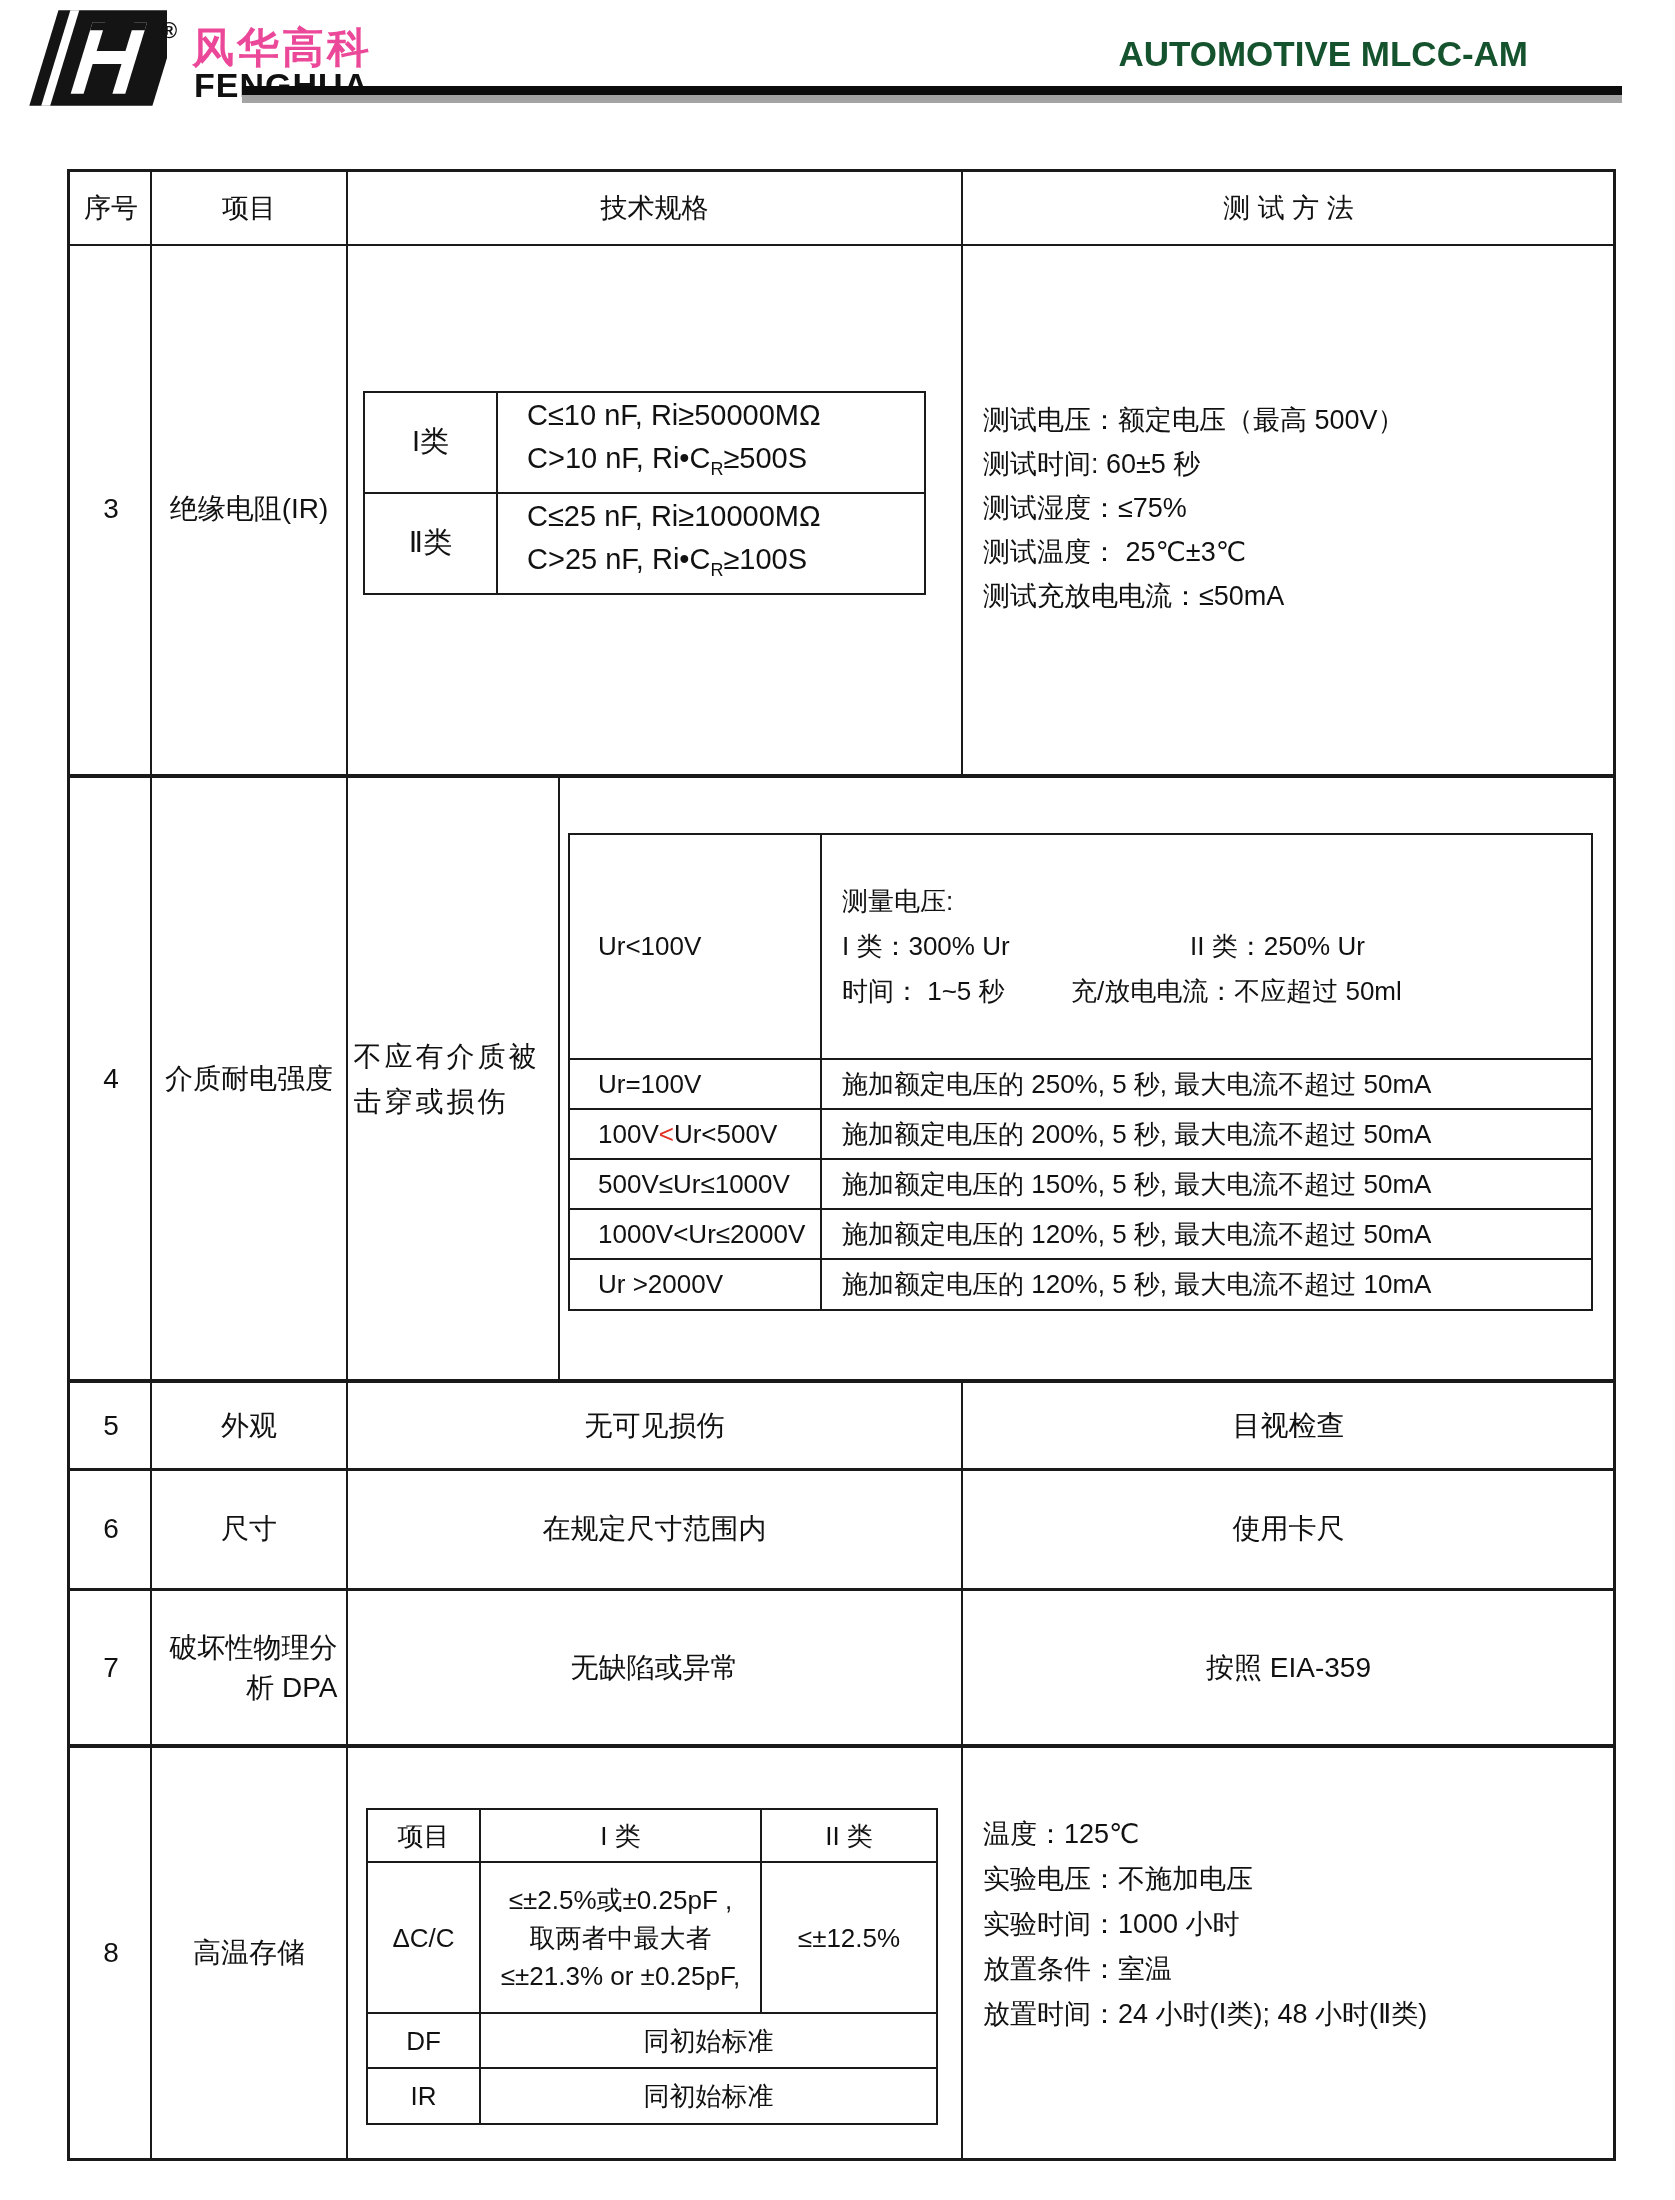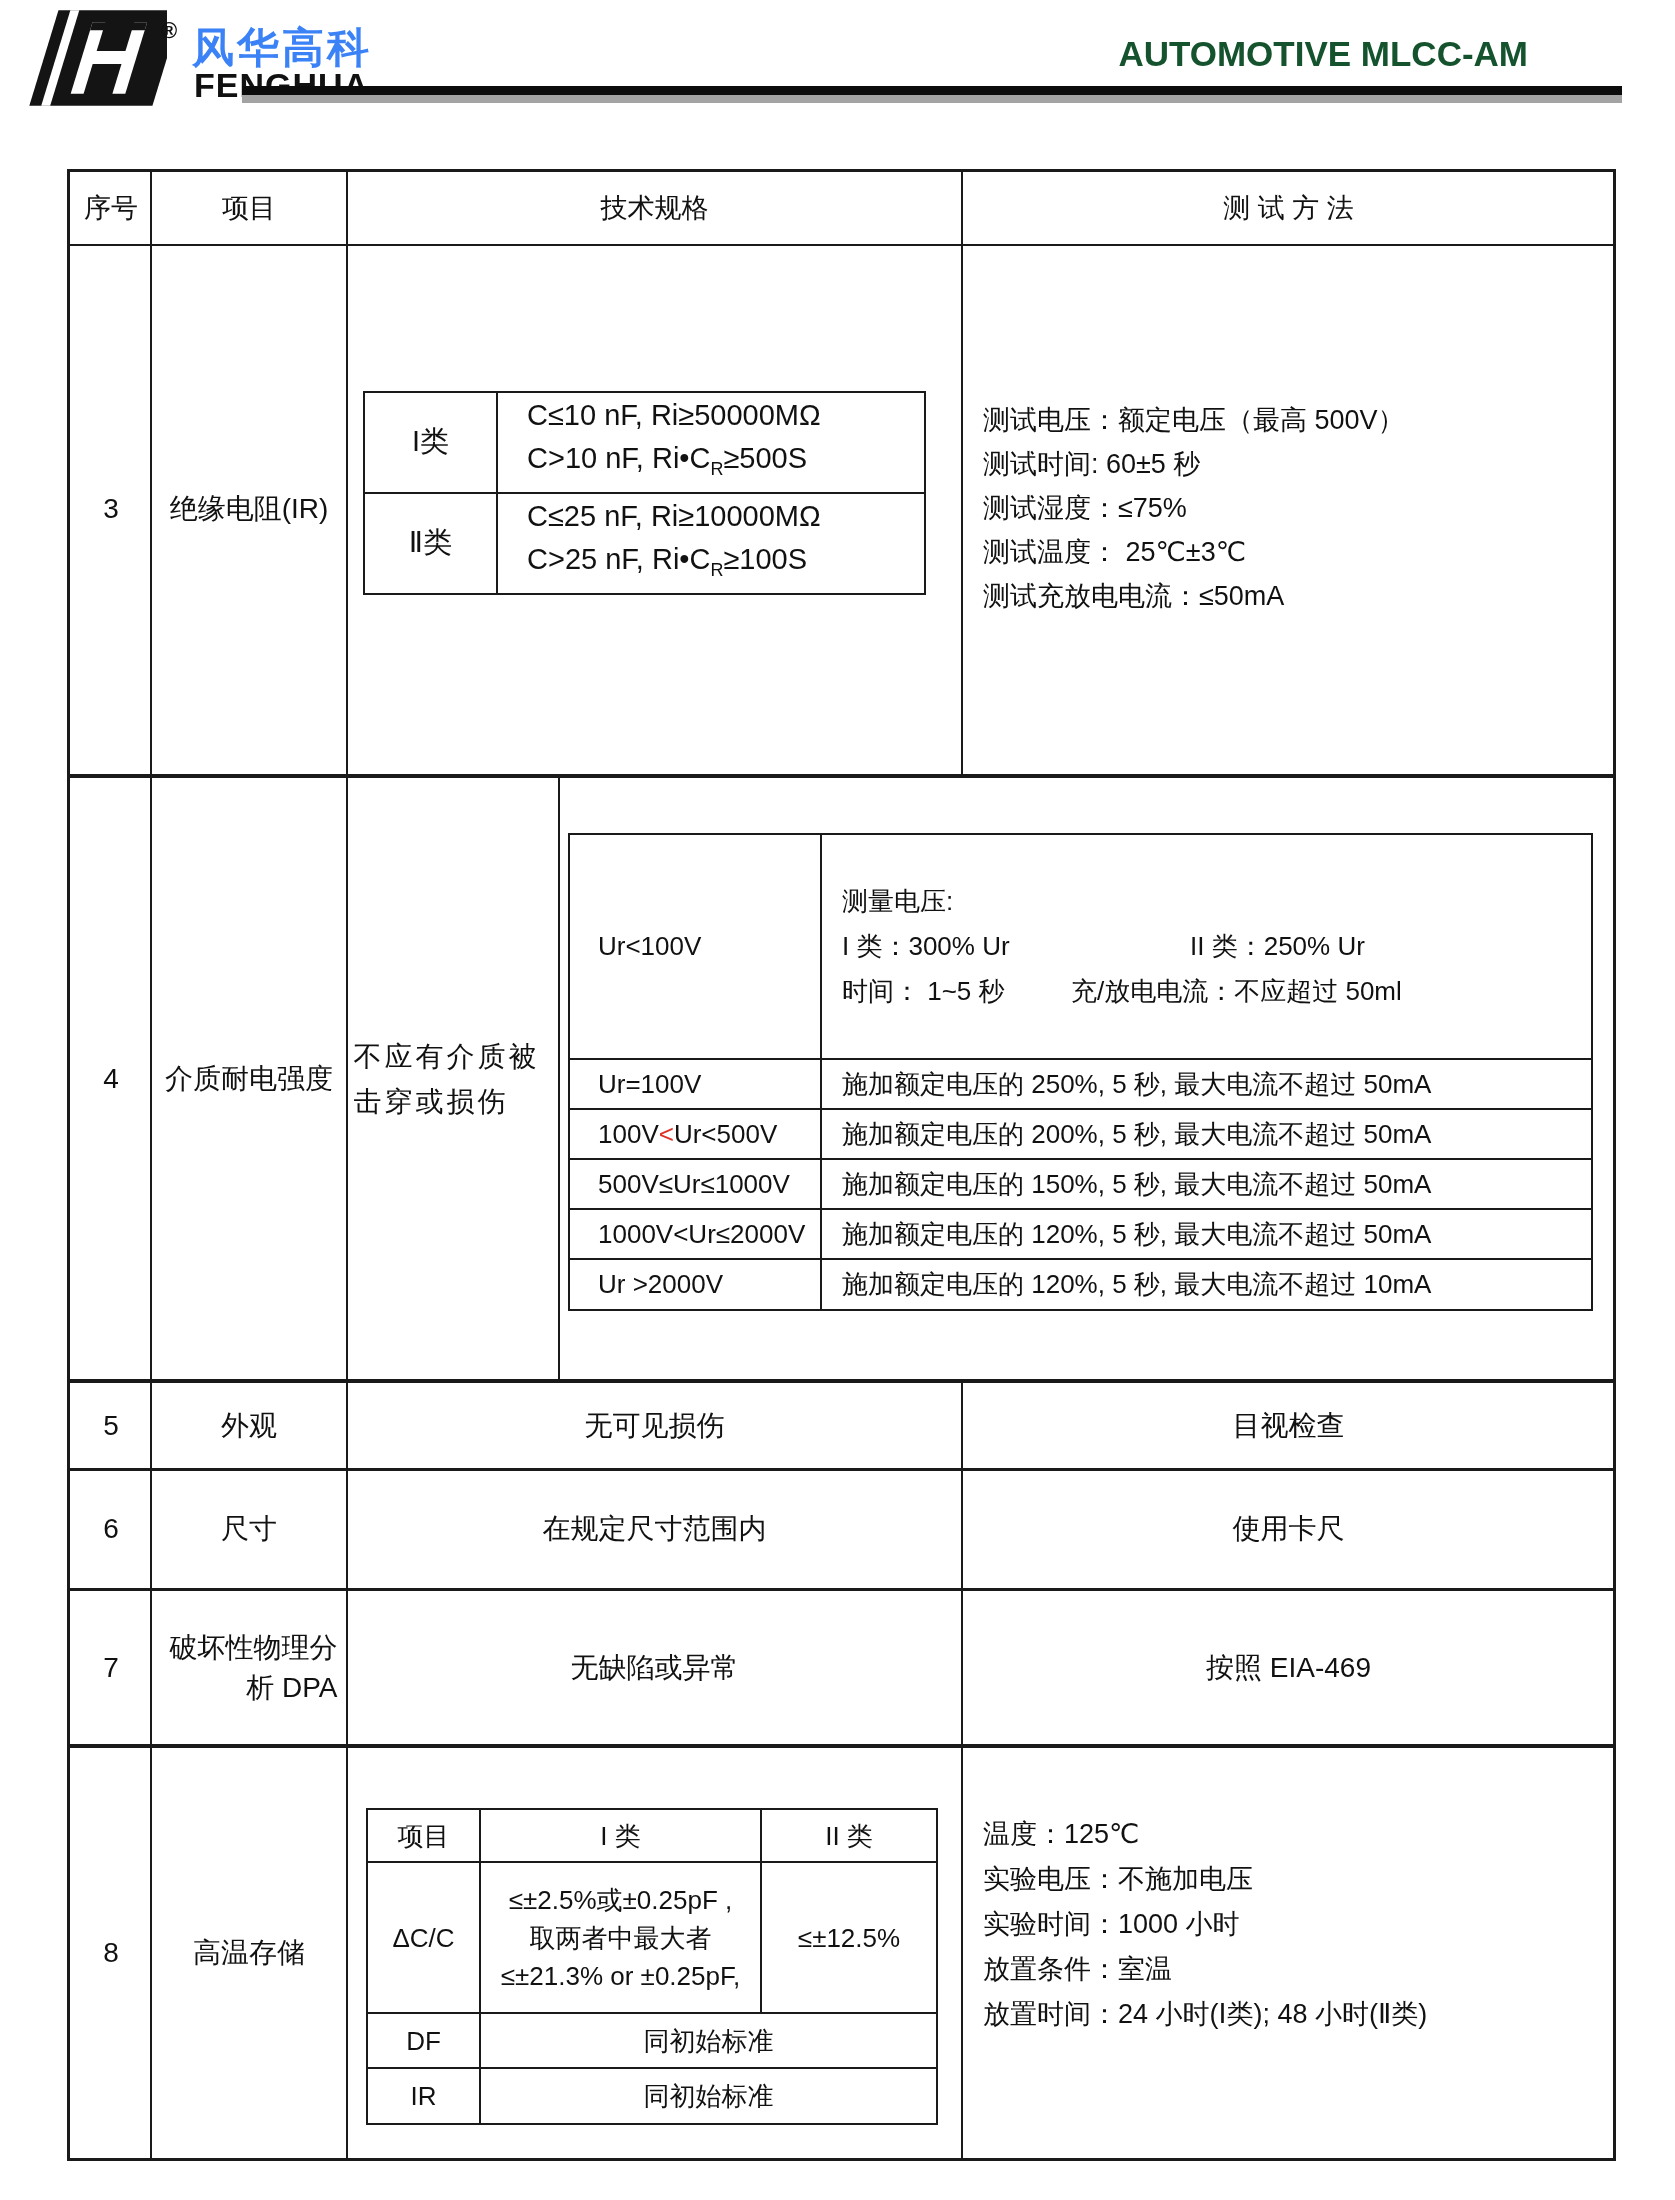--- a/index.html
+++ b/index.html
@@ -1,21 +1,21 @@
 <!DOCTYPE html>
 <html><head>
 <meta charset="utf-8">
 <style>
   html,body{margin:0;padding:0;background:#ffffff;}
   .canvas{position:relative;width:1676px;height:2201px;background:#ffffff;overflow:hidden;
           font-family:"Liberation Sans","DejaVu Sans",sans-serif;color:#111;}
   
   .logo{position:absolute;left:28px;top:8px;width:139px;height:100px;}
   .reg{position:absolute;left:161px;top:18px;font-size:22px;font-weight:bold;color:#111;}
-  .brand-cn{position:absolute;left:192px;top:20px;font-size:42px;font-weight:900;letter-spacing:3px;color:#3b82f6;}
+  .brand-cn{position:absolute;left:192px;top:20px;font-size:42px;font-weight:900;letter-spacing:3px;color:#ec4899;}
   .brand-en{position:absolute;left:194px;top:66px;font-size:34px;font-weight:bold;letter-spacing:1px;color:#111;}
   .doc-title{position:absolute;right:148px;top:34px;font-size:35px;font-weight:bold;color:#14532d;}
   .bar{position:absolute;left:242px;width:1380px;}
   .bar-black{top:86px;height:9px;background:#0c0c0c;}
   .bar-gray{top:95px;height:8px;background:#a3a3a3;}
   
   .sheet{position:absolute;left:67px;top:169px;width:1549px;height:1992px;border:3px solid #1a1a1a;box-sizing:border-box;}
   .line{position:absolute;background:#1a1a1a;}
   .cell{position:absolute;display:flex;align-items:center;justify-content:center;text-align:center;font-size:28px;line-height:40px;}
   .hdr{font-size:27px;}
@@ -158,21 +158,21 @@
     <div class="cell" style="left:0;top:1299px;width:82px;height:116px;">6</div>
     <div class="cell" style="left:82px;top:1299px;width:194px;height:116px;">尺寸</div>
     <div class="cell" style="left:278px;top:1299px;width:613px;height:116px;">在规定尺寸范围内</div>
     <div class="cell" style="left:893px;top:1299px;width:651px;height:116px;">使用卡尺</div>
 
     <div class="cell" style="left:0;top:1419px;width:82px;height:153px;">7</div>
     <div class="cell" style="left:82px;top:1419px;width:194px;height:153px;text-align:right;">
       <div style="width:177px;">破坏性物理分析 DPA</div>
     </div>
     <div class="cell" style="left:278px;top:1419px;width:613px;height:153px;">无缺陷或异常</div>
-    <div class="cell" style="left:893px;top:1419px;width:651px;height:153px;">按照 EIA-469</div>
+    <div class="cell" style="left:893px;top:1419px;width:651px;height:153px;">按照 EIA-359</div>
 
     <div class="cell" style="left:0;top:1576px;width:82px;height:410px;">8</div>
     <div class="cell" style="left:82px;top:1576px;width:194px;height:410px;">高温存储</div>
 
     <table class="itbl itbl8">
       <tbody>
           <tr style="height:53px;">
         <td style="width:113px;">项目</td>
         <td style="width:281px;">I 类</td>
         <td style="width:176px;">II 类</td>

